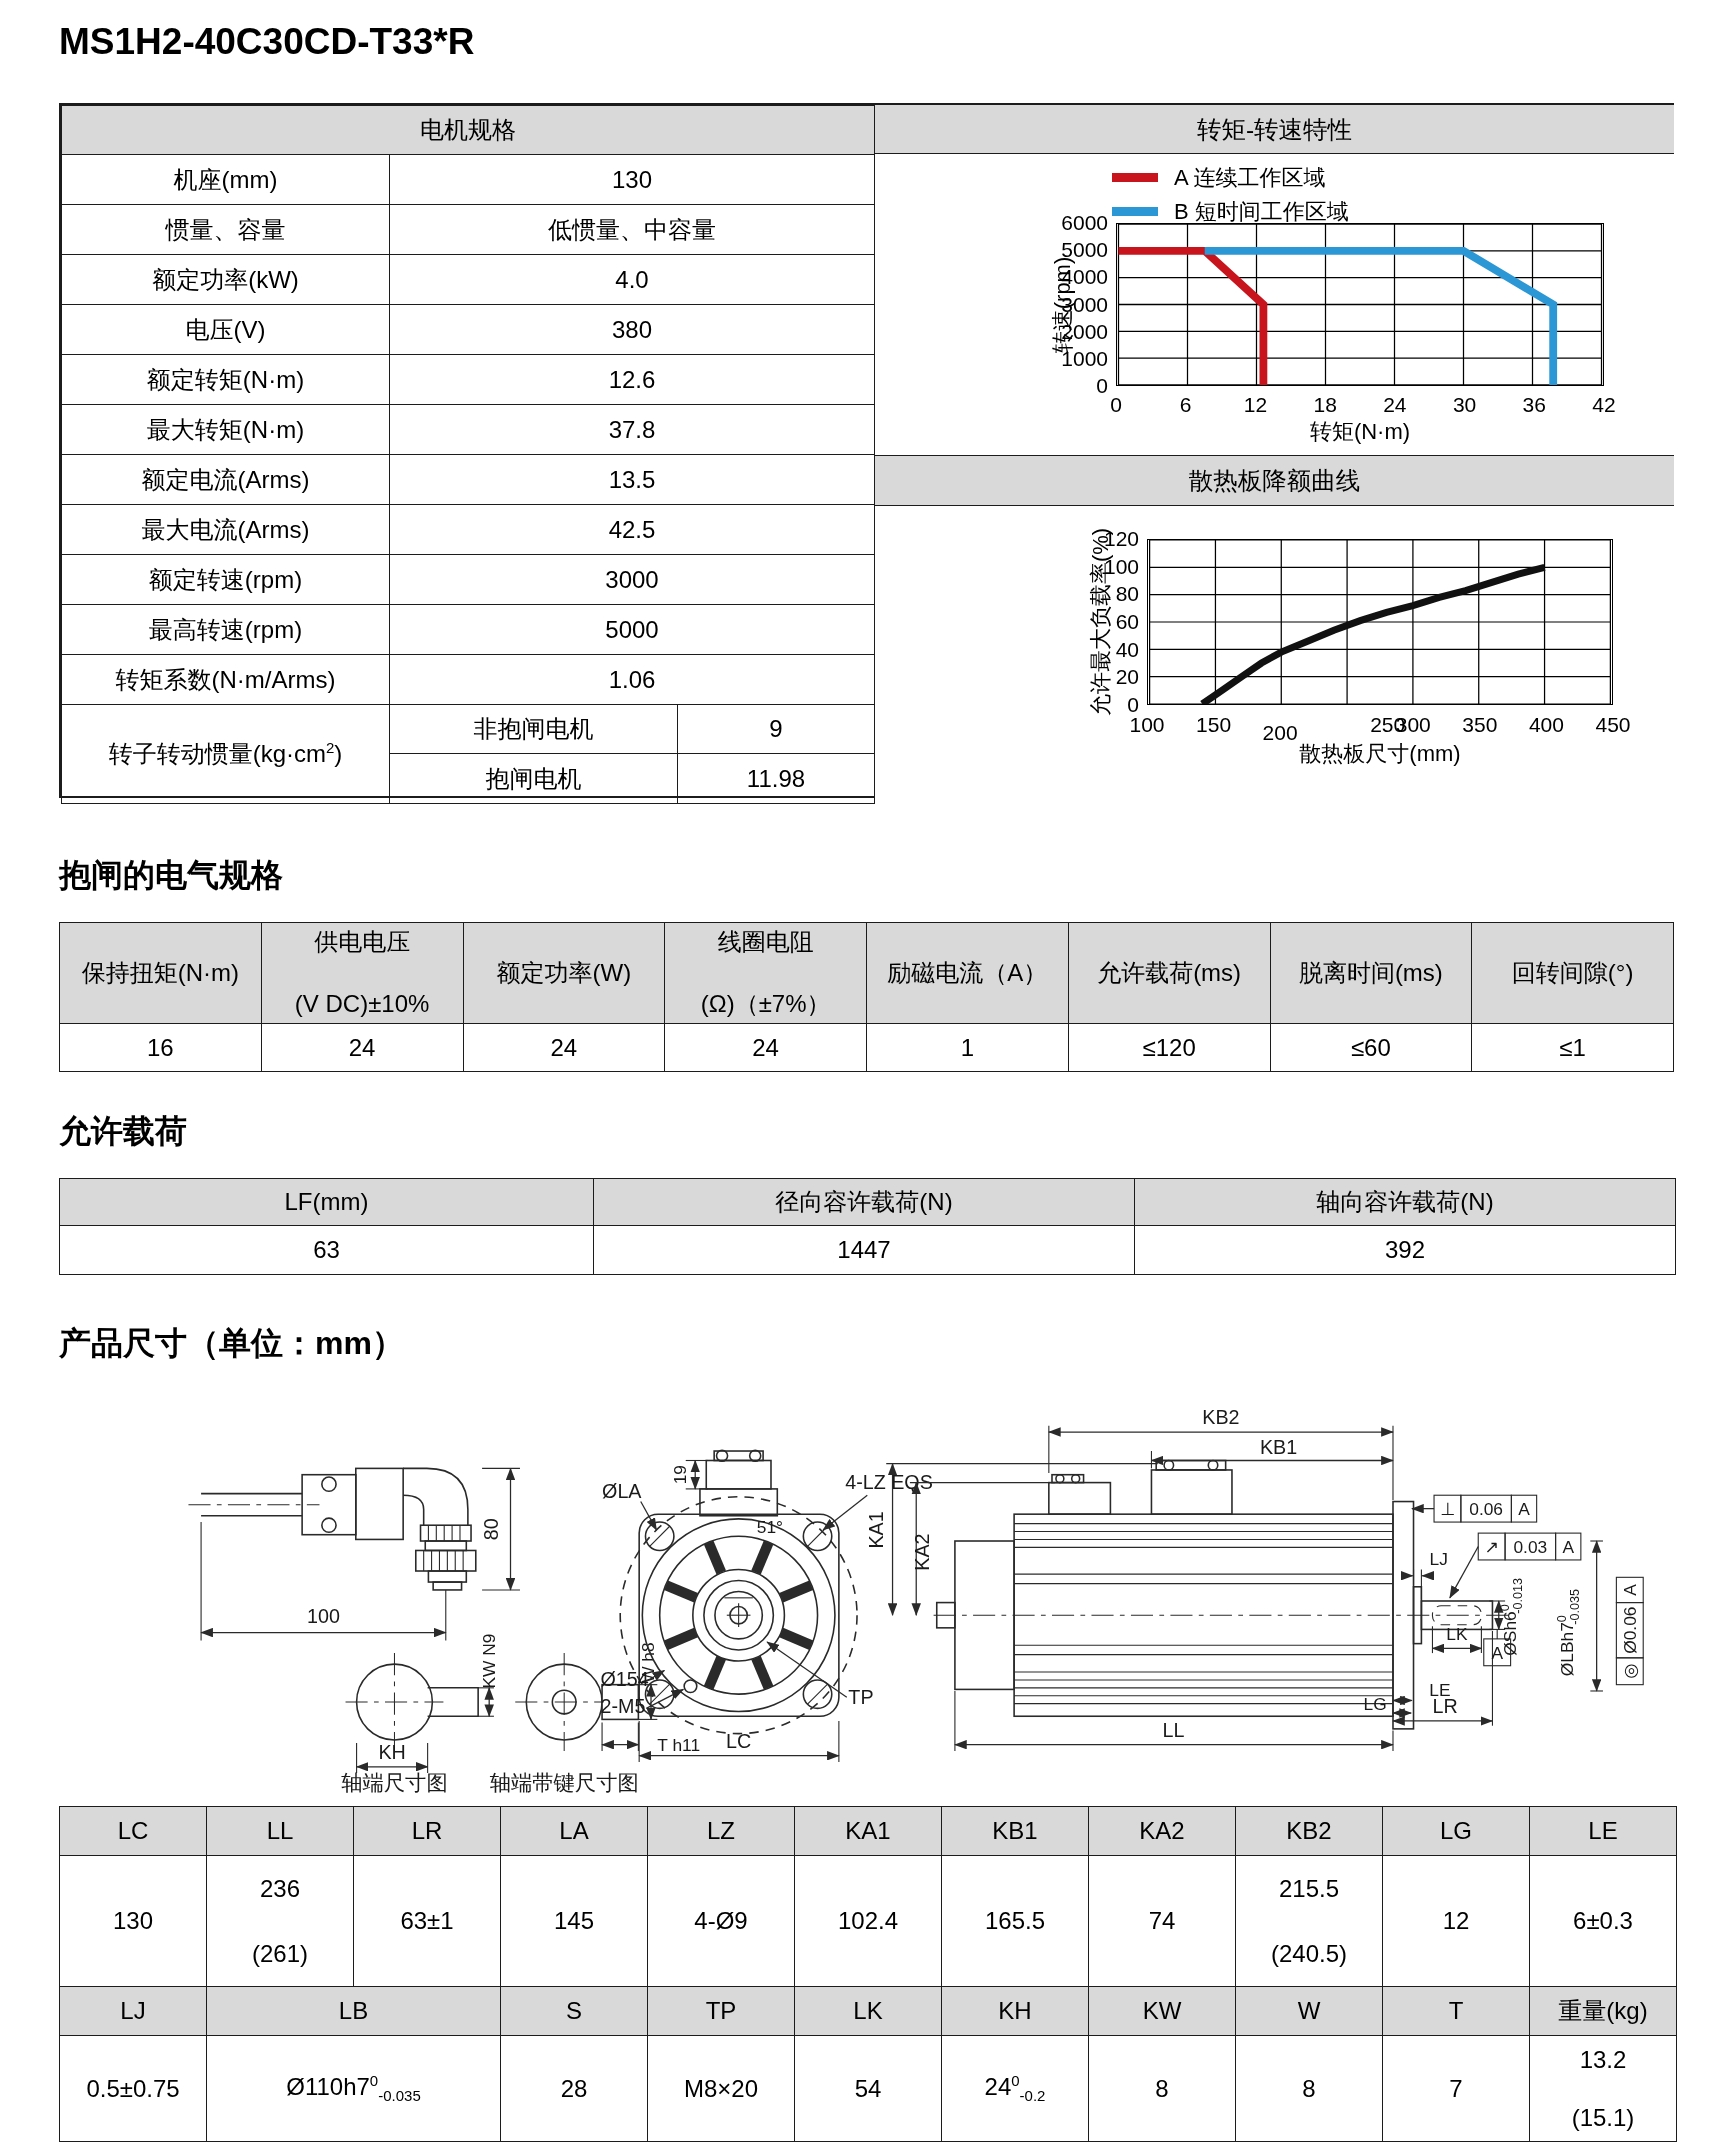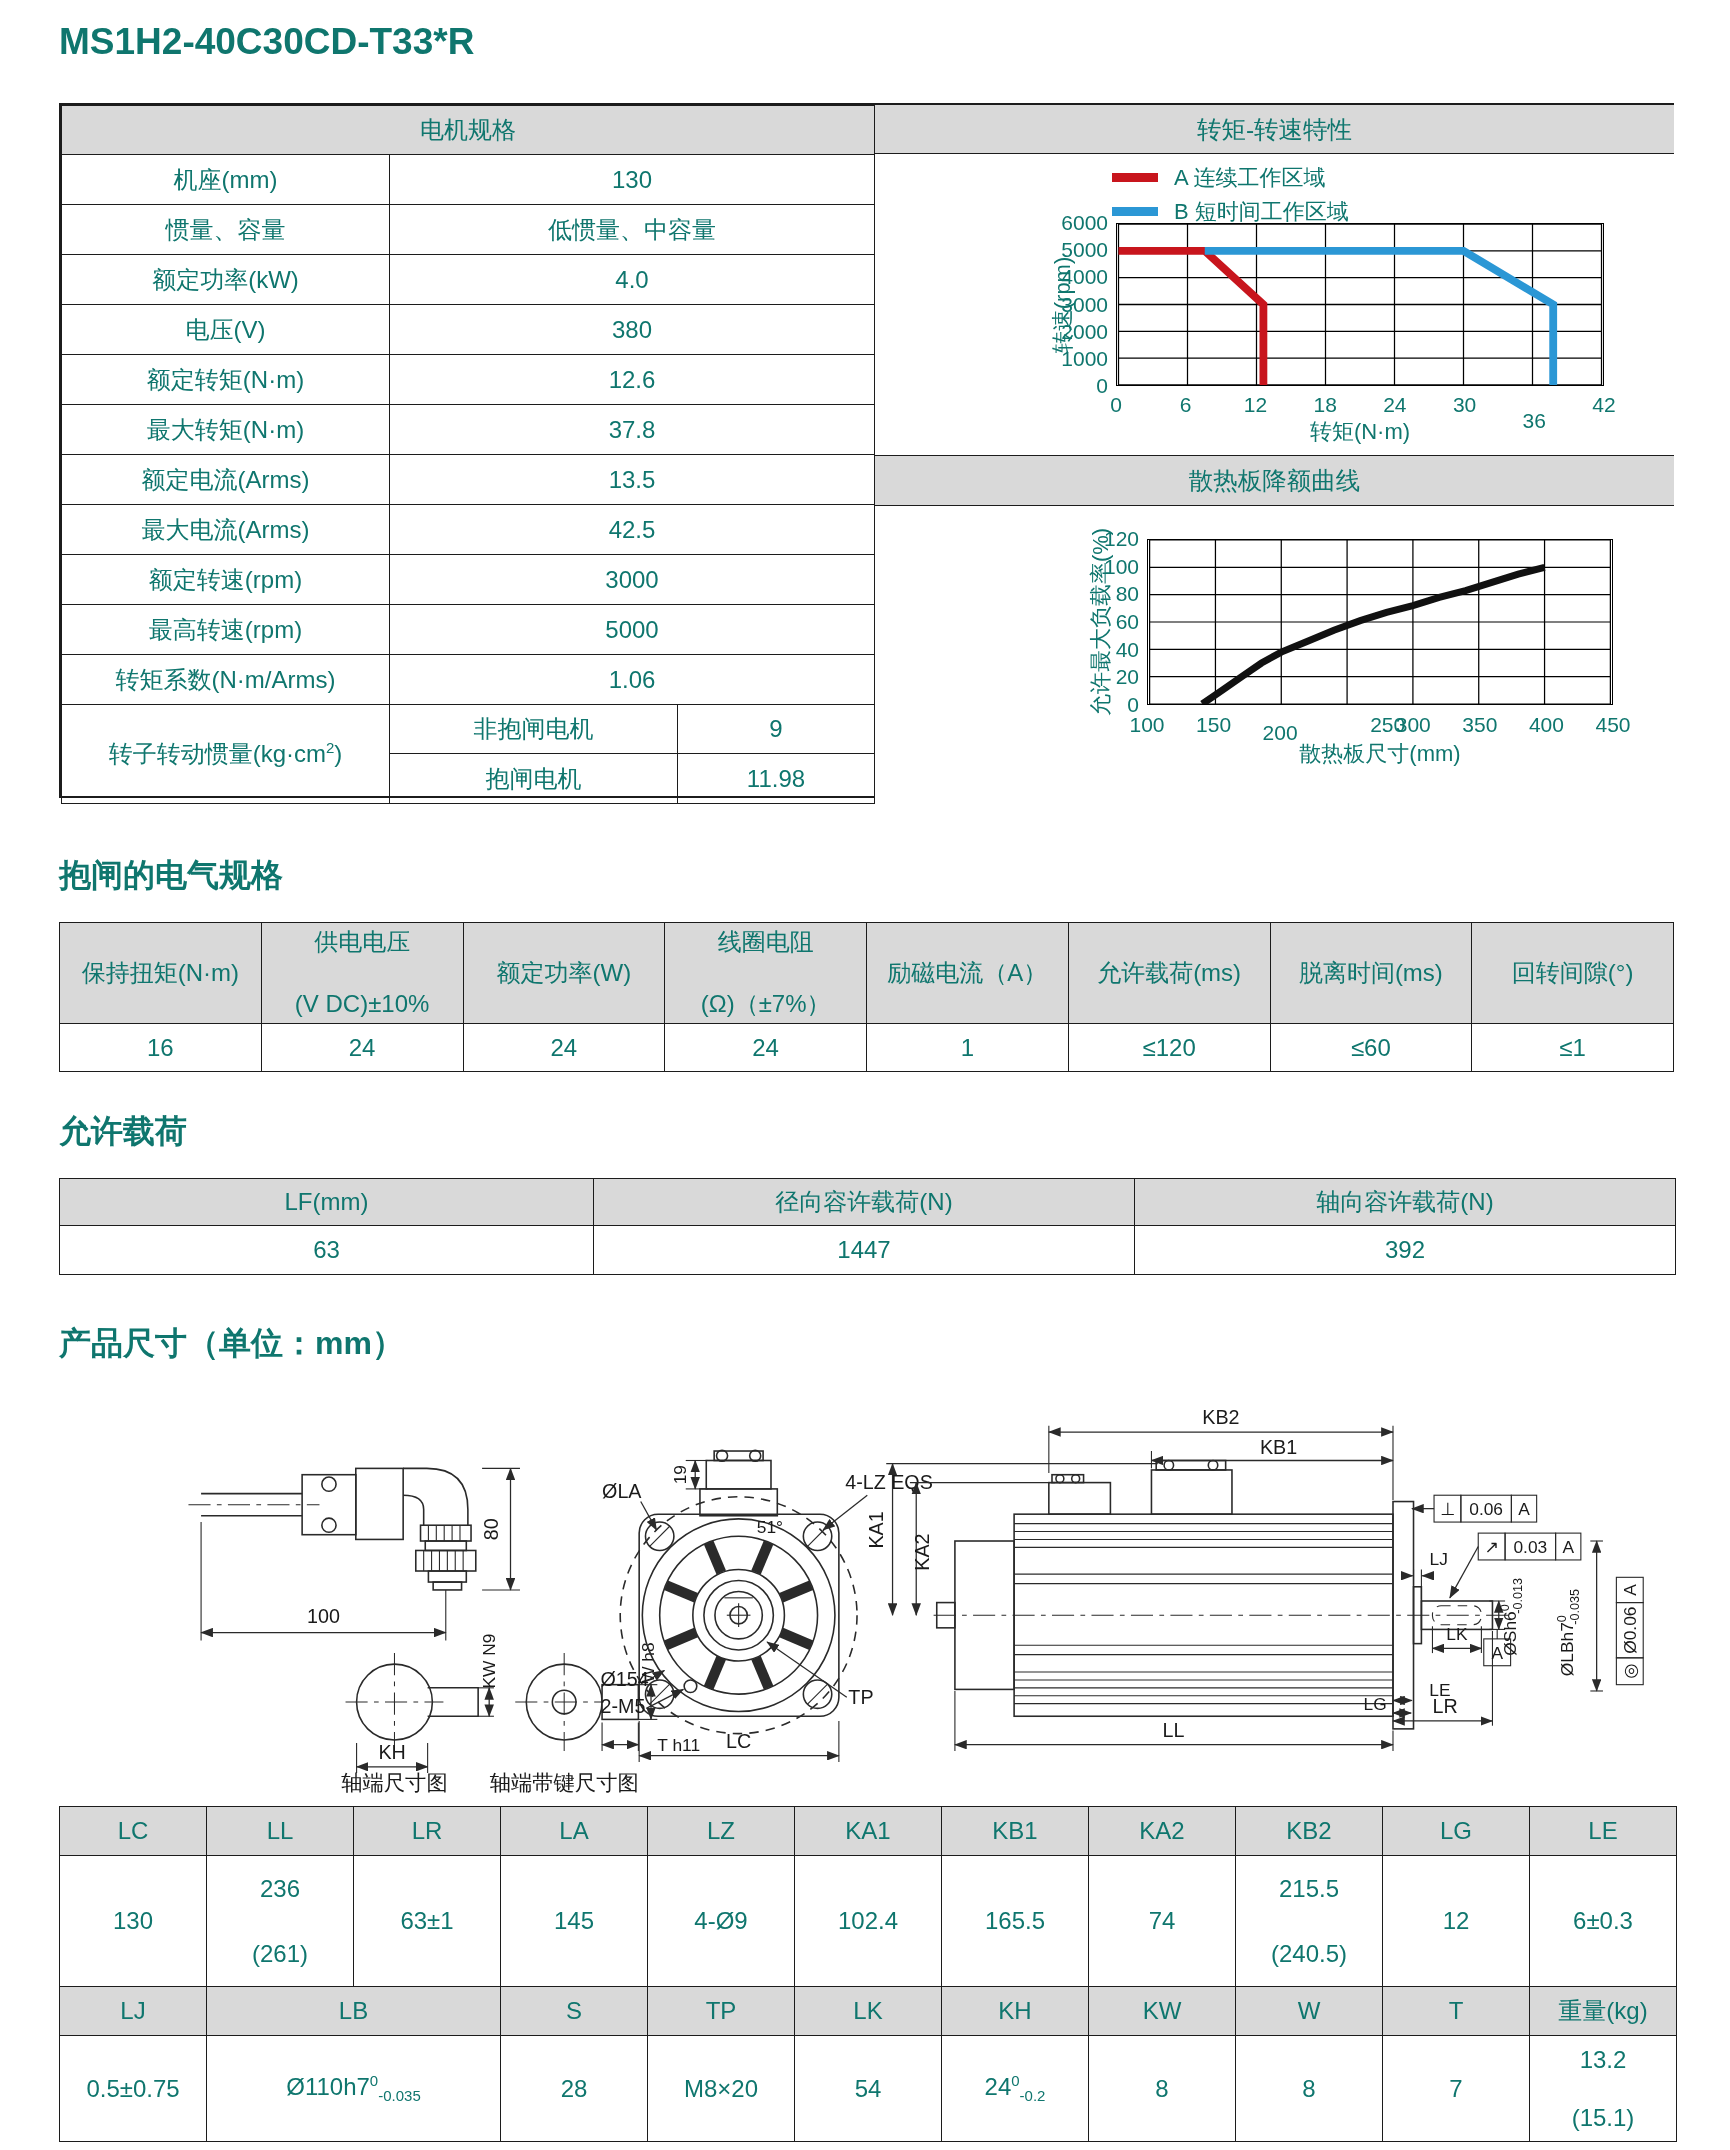--- a/index.html
+++ b/index.html
@@ -1,17 +1,17 @@
 <!DOCTYPE html>
 <html style="font-size:12.6px"><head>
 <meta charset="utf-8">
 <style>
   html,body{margin:0;padding:0;background:#fff;}
   #page{position:relative;width:1731px;height:2151px;background:#fff;overflow:hidden;
-        font-family:"Liberation Sans","DejaVu Sans",sans-serif;color:#0f766e;}
+        font-family:"Liberation Sans","DejaVu Sans",sans-serif;color:#000000;}
   #page *{box-sizing:border-box;}
   #title{position:absolute;left:59px;top:20.5px;font-size:37px;font-weight:700;margin:0;}
 
   
   table{border-collapse:collapse;table-layout:fixed;}
   th,td{border:1.6px solid #1c1c1c;font-weight:400;text-align:center;vertical-align:middle;
         font-size:24px;padding:0;line-height:1.25;}
   .gray{background:#d9d9d9;}
   sup{font-size:15px;vertical-align:super;}
   sub{font-size:15px;vertical-align:sub;}
@@ -181,21 +181,21 @@
             <polyline points="0,34.333333333333314 110.35714285714286,34.333333333333314 185.4,103 185.4,206" fill="none" stroke="#c8151d" stroke-width="10"></polyline>
             <polyline points="110.35714285714286,34.333333333333314 441.42857142857144,34.333333333333314 556.1999999999999,103 556.1999999999999,206" fill="none" stroke="#2b97d5" stroke-width="10"></polyline>
           </svg>
         <div class="xticks" style="left:241px;top:237px;width:488px">
             <span style="left: 0%;">0</span>
             <span style="left: 14.2857%;">6</span>
             <span style="left: 28.5714%;">12</span>
             <span style="left: 42.8571%;">18</span>
             <span style="left: 57.1429%;">24</span>
             <span style="left: 71.4286%;">30</span>
-            <span style="left: 85.7143%; margin-top: 16px;">36</span>
+            <span style="left: 85.7143%;">36</span>
             <span style="left: 100%;">42</span>
           </div>
         <span class="xtitle" style="left:485px;top:278px">转矩(N·m)</span>
       </div>
 
       <div class="rhdr second" style="height:51px">散热板降额曲线</div>
 
       <div class="chartcell" style="height:292px" id="chart2">
         <span class="ytitle" style="left:226px;top:116px">允许最大负载率(%)</span>
         <div class="yticks" style="left:189px;top:33px;width:75px;height:166px">

